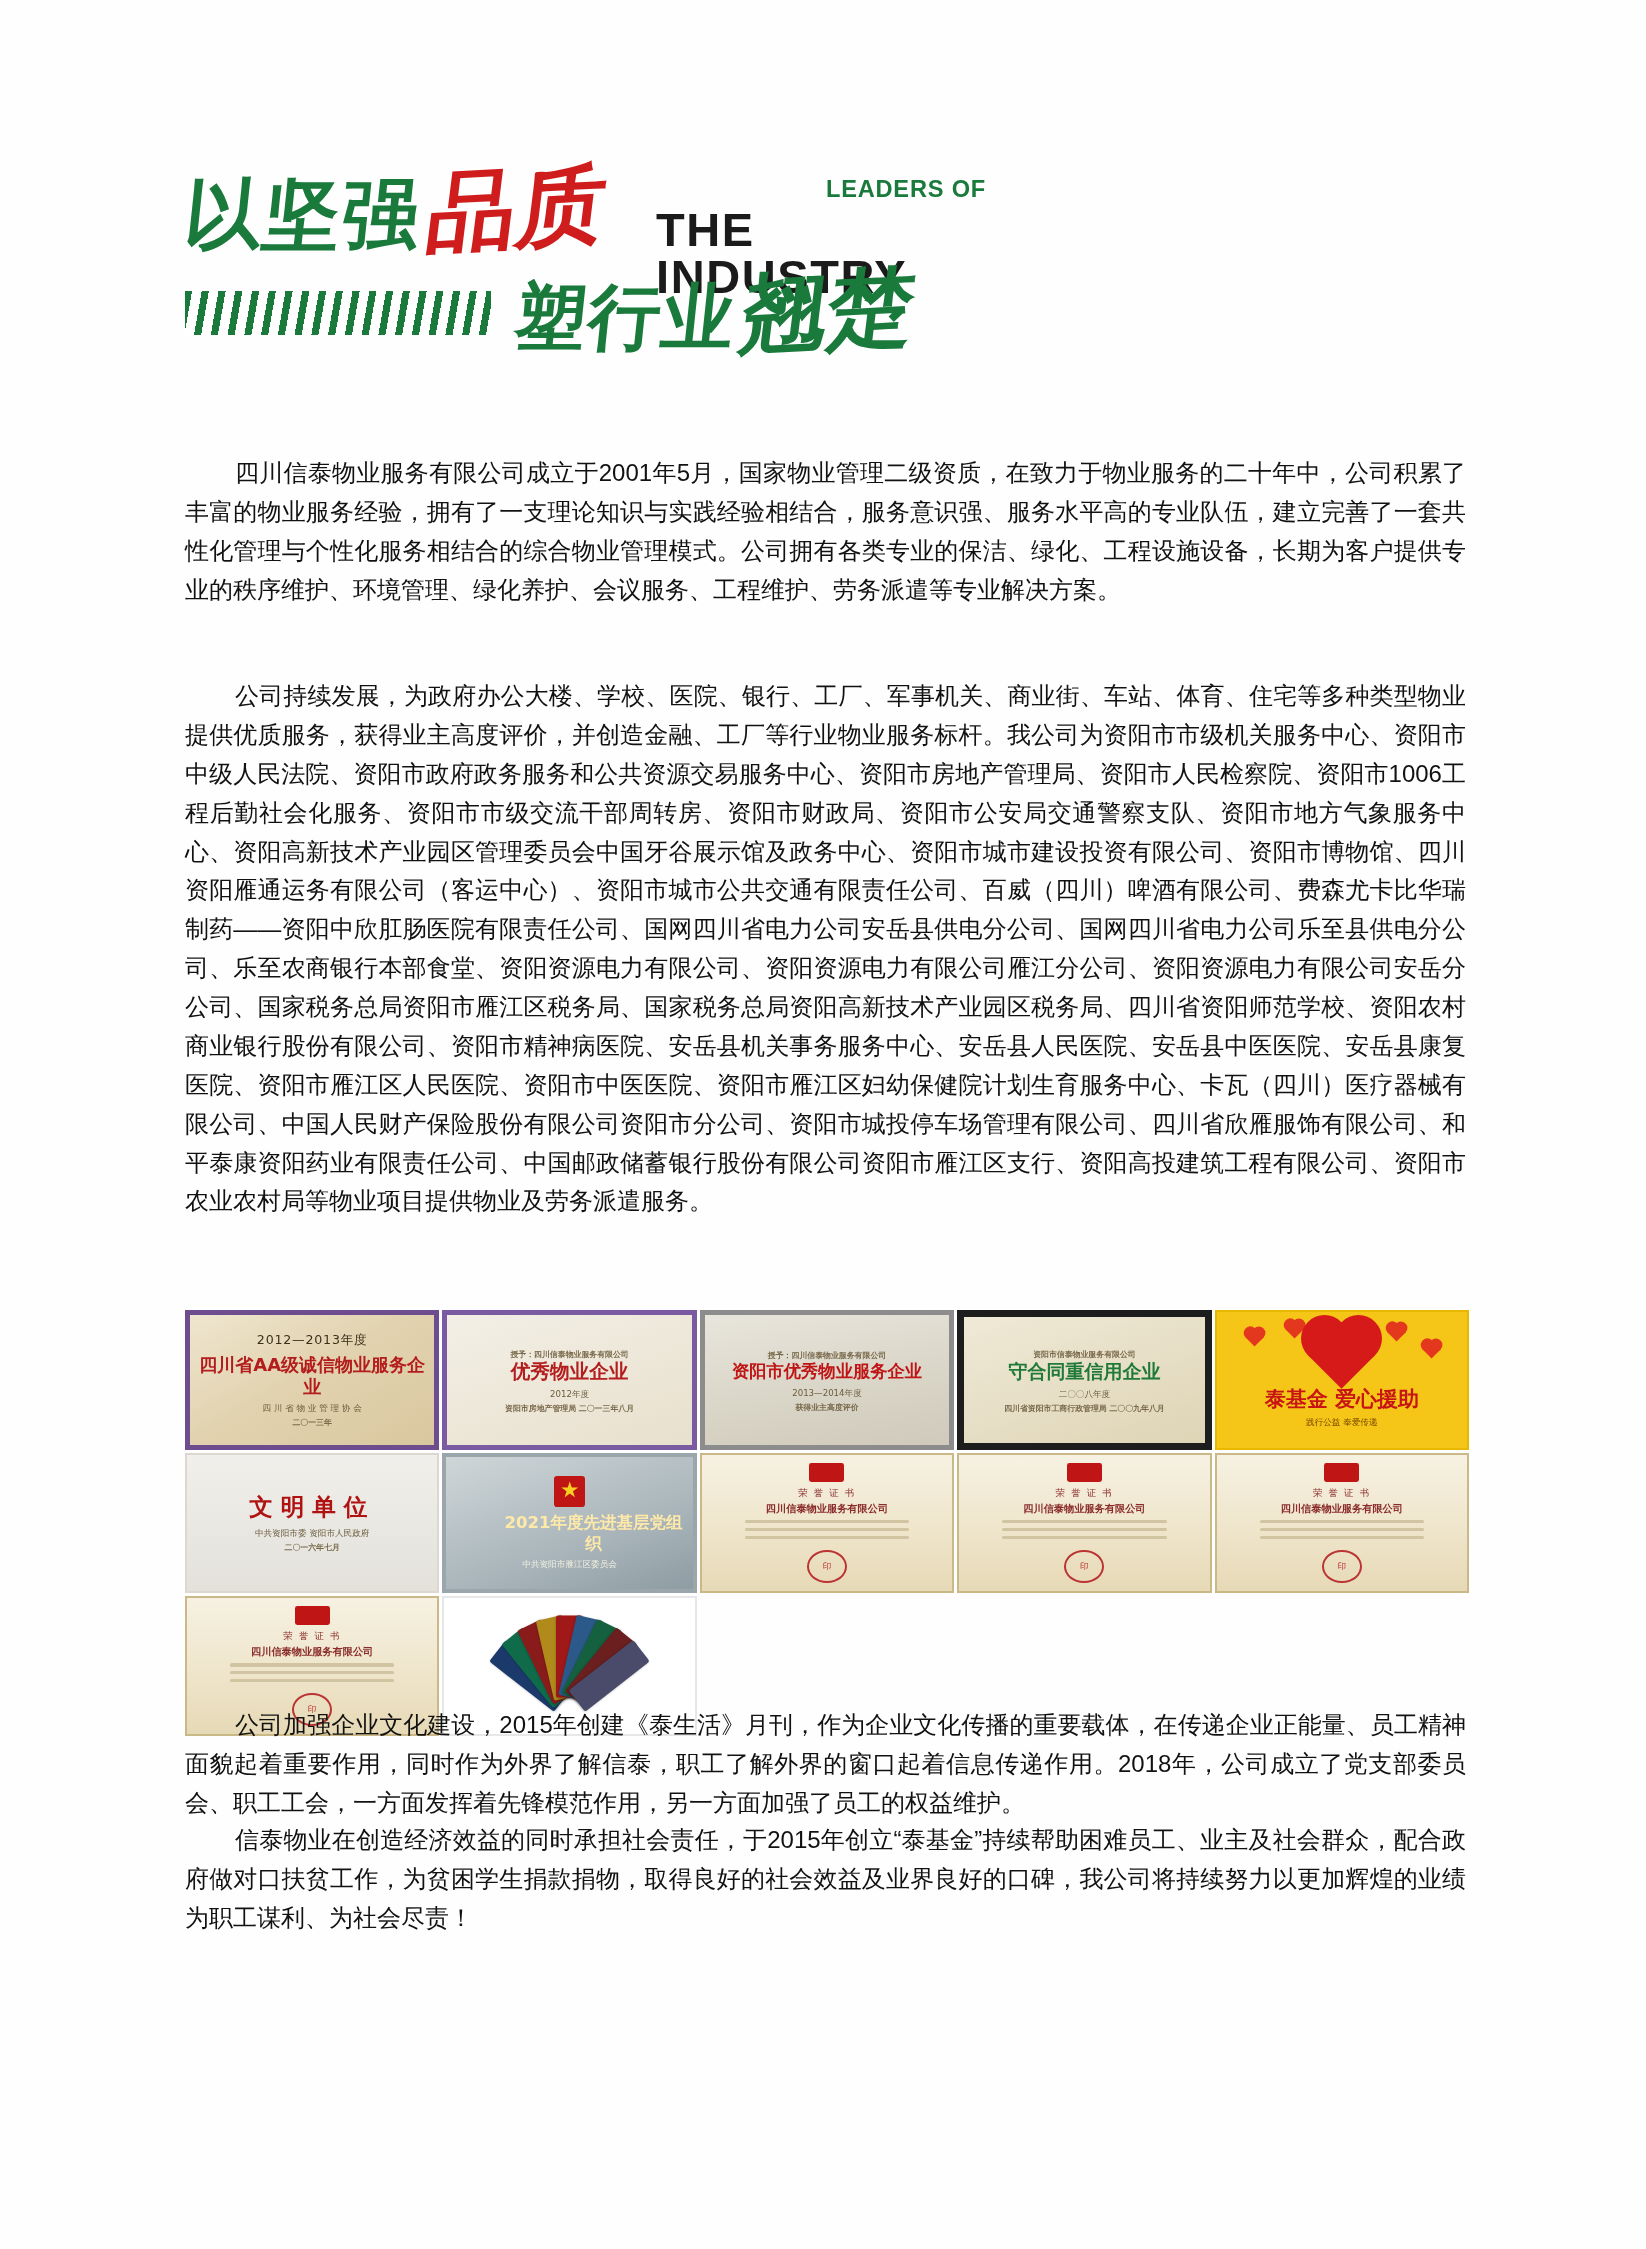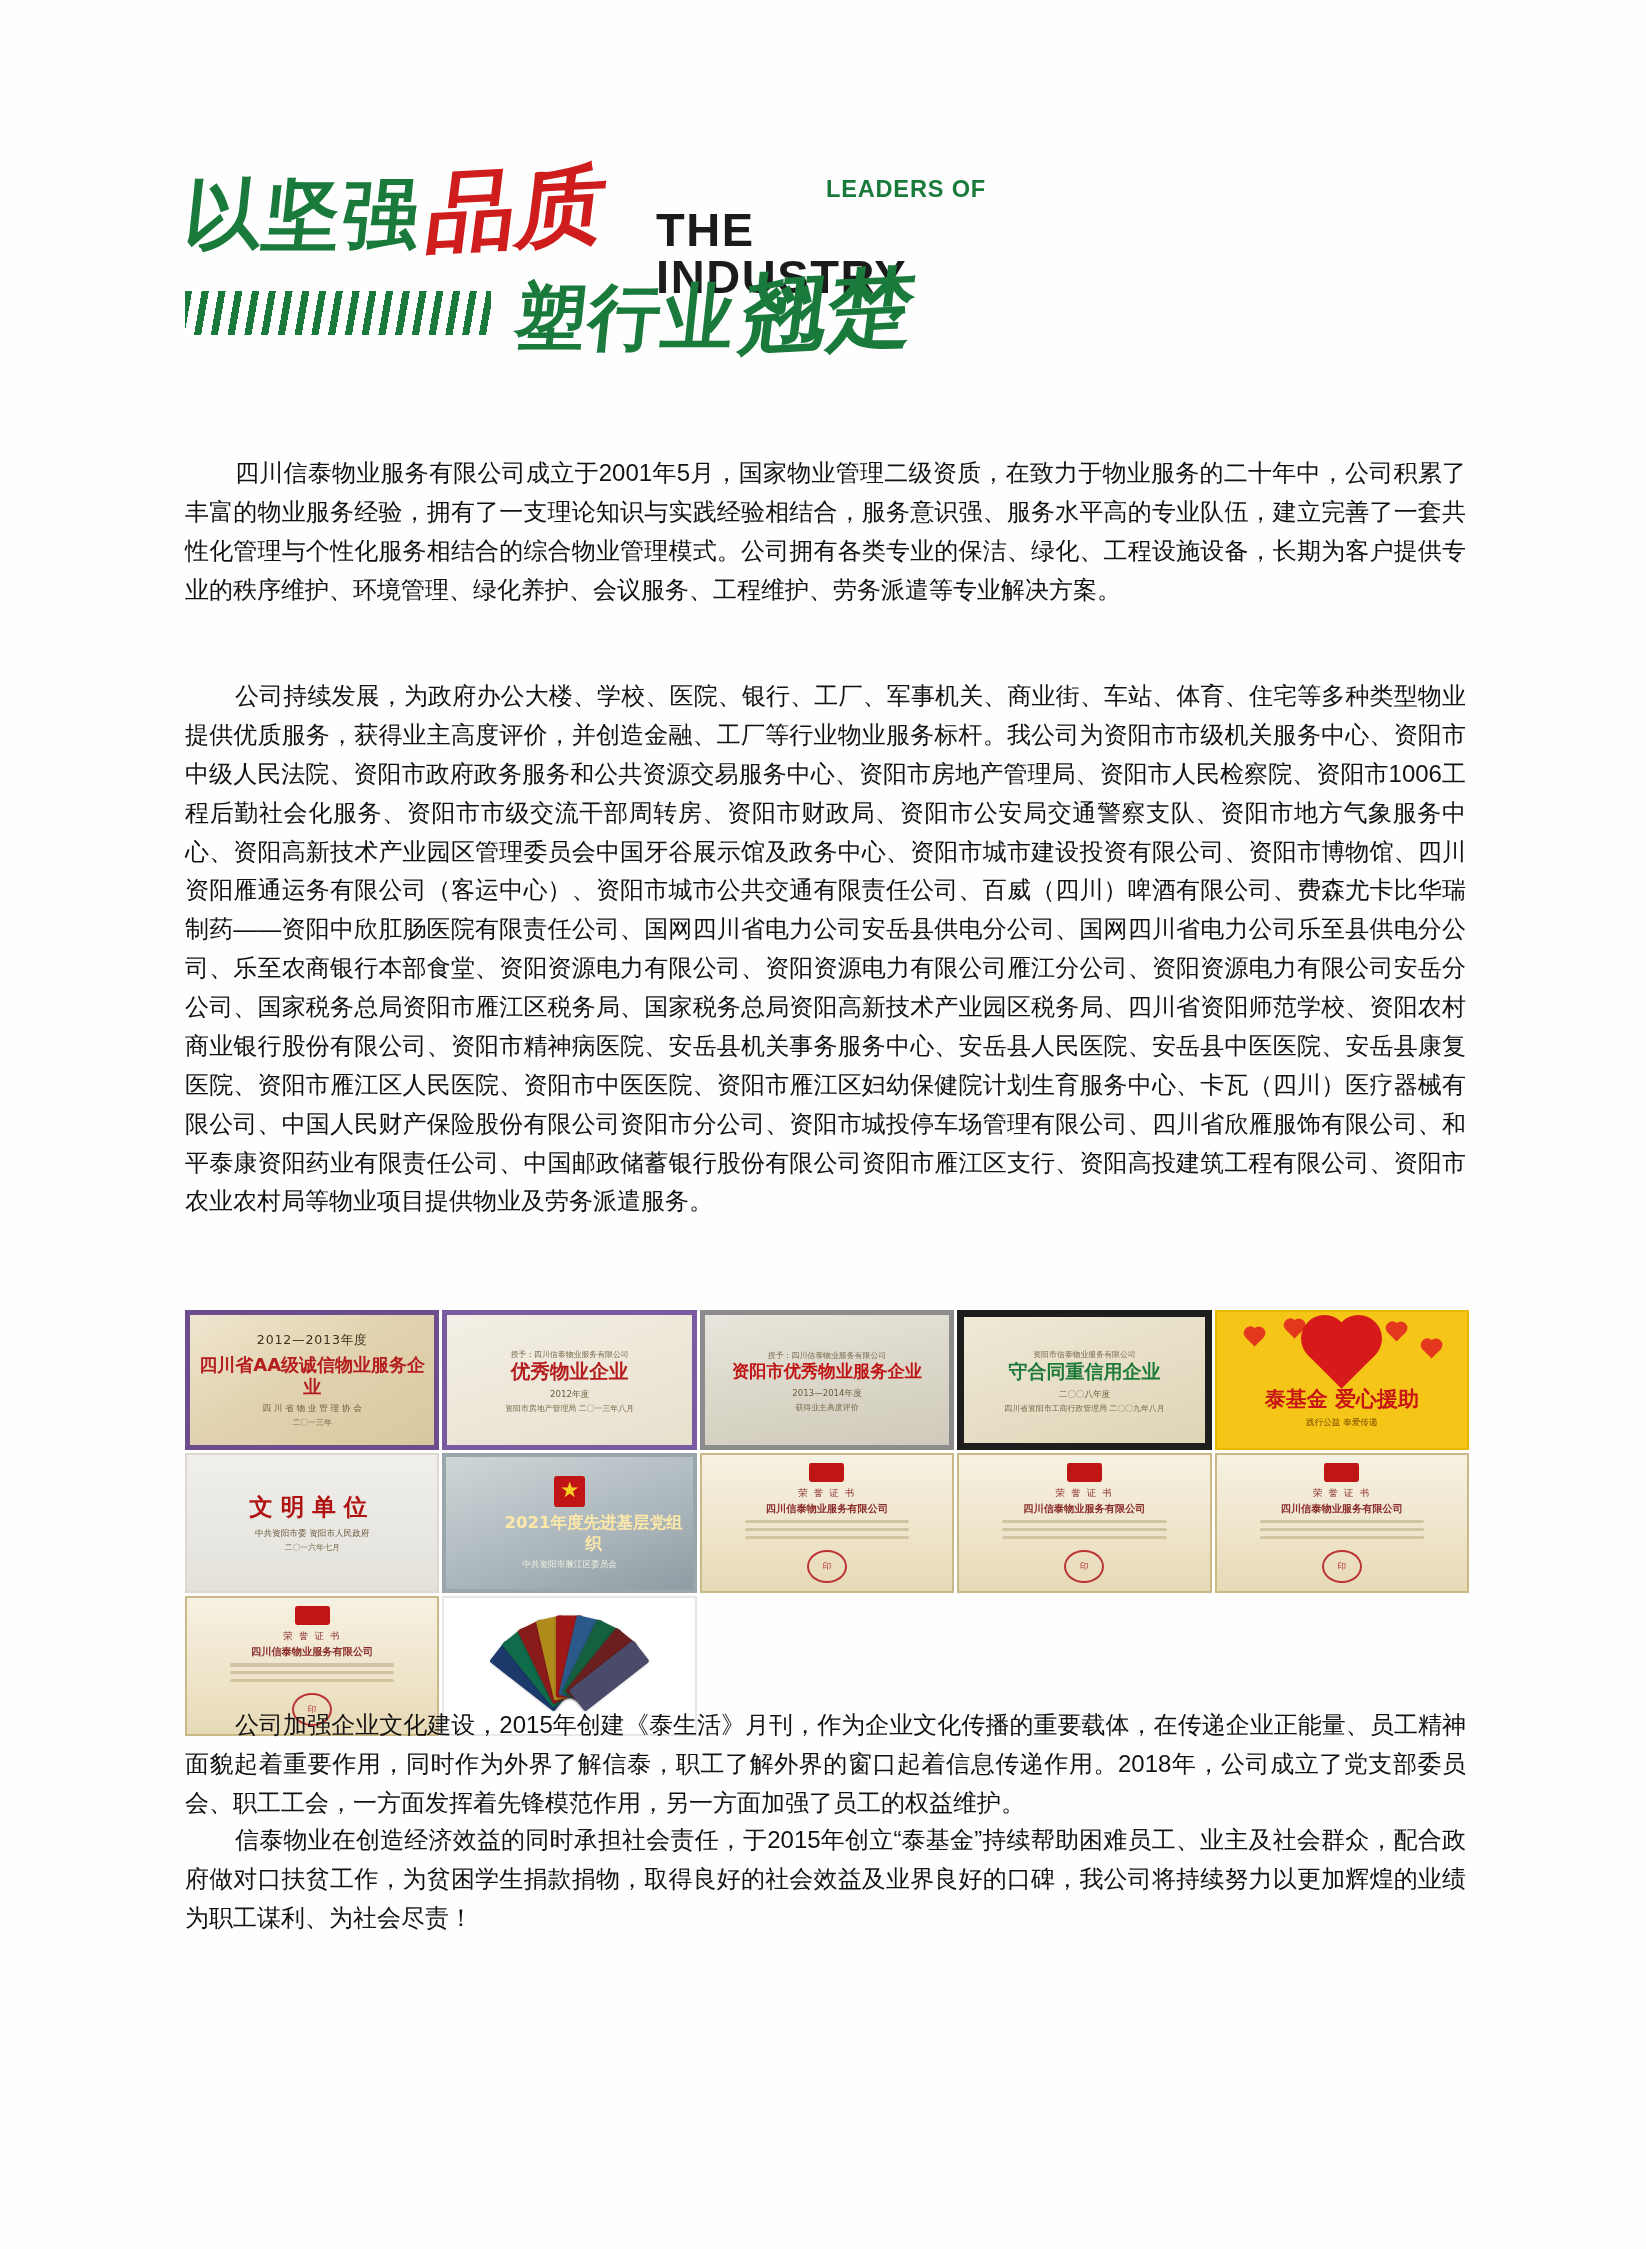--- a/index.html
+++ b/index.html
@@ -166,20 +166,21 @@
     font-size:8.6px;
     color:#6a5b3c;
     margin-top:4.7px;
     line-height:1.3;
   }
   .cert .sub2{
     font-family:"DejaVu Sans", sans-serif;
     font-size:7.9px;
     color:#7a6a4c;
     margin-top:3.1px;
+    font-weight:bold;
   }
   .cert-inner{
     position:absolute;
     inset:0;
     display:flex;
     flex-direction:column;
     align-items:center;
     justify-content:center;
     padding:7.9px;
     box-sizing:border-box;

